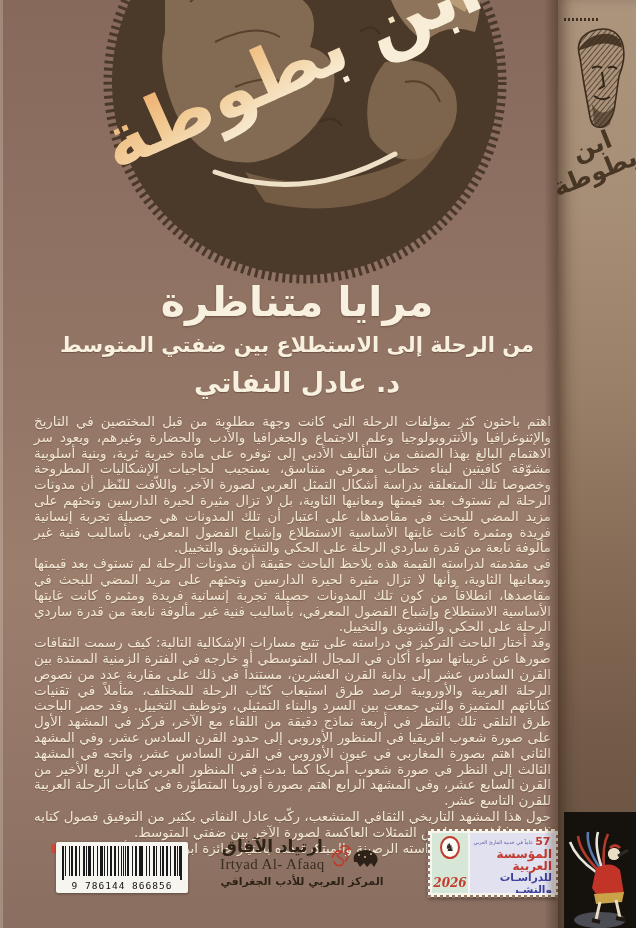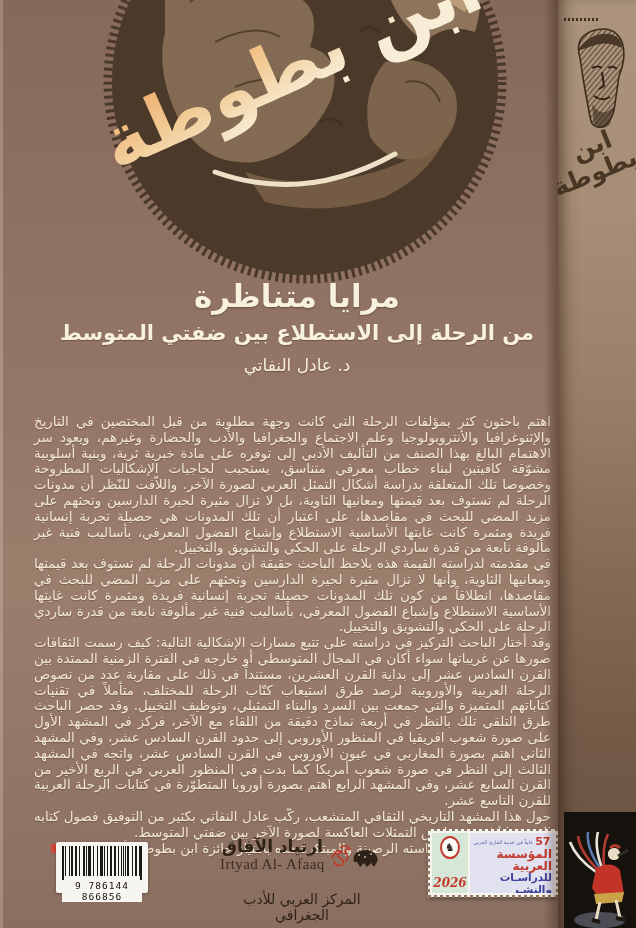--- a/index.html
+++ b/index.html
@@ -7,51 +7,51 @@
     font-family:"DejaVu Sans",sans-serif;
     background:linear-gradient(180deg,#86695a 0%,#8d7061 22%,#957767 45%,#9c7e6d 62%,#957868 78%,#8e7263 92%,#8a6f60 100%);}
   .edge-left{position:absolute;left:0;top:0;width:3px;height:100%;background:rgba(255,245,230,.22);}
 
   
   .medallion{position:absolute;left:95px;top:-128px;}
 
   
   .headings{position:absolute;left:0;top:278px;width:556px;padding-left:38px;box-sizing:border-box;
     text-align:center;color:#f8f1df;}
-  .title{font-size:31px;font-weight:bold;line-height:1.2;margin:0;
+  .title{font-size:41px;font-weight:bold;line-height:1.2;margin:0;
     text-shadow:0 1px 2px rgba(60,35,20,.45);letter-spacing:0;}
   .subtitle{font-size:21px;font-weight:bold;margin:6px 0 0 0;text-shadow:0 1px 1px rgba(60,35,20,.4);}
-  .author{font-size:17px;font-weight:normal;margin:10px 0 0 0;text-shadow:0 1px 1px rgba(60,35,20,.4);}
+  .author{font-size:27px;font-weight:bold;margin:10px 0 0 0;text-shadow:0 1px 1px rgba(60,35,20,.4);}
 
   
   .body-text{position:absolute;left:34px;top:414px;width:517px;direction:rtl;text-align:justify;
     color:#f1e8d4;font-size:13.4px;line-height:15.8px;text-shadow:0 1px 1px rgba(70,40,25,.35);}
   .body-text p{margin:0;}
   .end-square{display:inline-block;width:9px;height:9px;background:#d2473b;margin-inline-start:7px;
     vertical-align:baseline;}
 
   
-  .barcode{position:absolute;left:56px;top:842px;width:92px;height:51px;background:#f7f5ef;
+  .barcode{position:absolute;left:56px;top:842px;width:132px;height:51px;background:#f7f5ef;
     border-radius:2px;box-shadow:0 1px 3px rgba(0,0,0,.35);padding:4px 6px 2px;box-sizing:border-box;}
   .bars{height:30px;position:relative;
     background:
       repeating-linear-gradient(90deg,#19191a 0 1px,transparent 1px 3px,#19191a 3px 4px,transparent 4px 7px),
       repeating-linear-gradient(90deg,#19191a 0 2px,transparent 2px 5px,transparent 5px 9px,#19191a 9px 10px,transparent 10px 13px);}
   .bars:before,.bars:after{content:"";position:absolute;top:0;width:2px;height:36px;background:#19191a;}
   .bars:before{left:0;} .bars:after{right:0;}
   .digits{font-family:"DejaVu Sans Mono",monospace;font-size:9.5px;color:#15100c;text-align:center;
     letter-spacing:1px;margin-top:4px;background:#f7f5ef;position:relative;}
 
   
   .publisher{position:absolute;left:220px;top:838px;width:164px;color:#2f2318;}
   .pub-row{display:flex;align-items:center;justify-content:flex-end;gap:3px;direction:rtl;}
   .pub-names{text-align:center;}
   .pub-ar{font-size:17px;font-weight:bold;line-height:1.05;}
   .pub-en{font-size:15px;font-family:"Liberation Serif",serif;color:#3a2d22;letter-spacing:.4px;}
-  .pub-center{font-size:14px;font-weight:normal;text-align:center;margin-top:18px;direction:rtl;}
+  .pub-center{font-size:11px;font-weight:bold;text-align:center;margin-top:2px;direction:rtl;}
 
   
   .stamp{position:absolute;left:428px;top:829px;width:130px;height:68px;background:#f6f4ee;
     outline:3px dotted #93765f;outline-offset:-2px;box-shadow:0 2px 4px rgba(0,0,0,.4);
     display:flex;padding:4px;box-sizing:border-box;gap:2px;}
   .stamp-left{width:36px;background:#d6e7d7;display:flex;flex-direction:column;align-items:center;
     justify-content:space-between;padding:3px 1px;box-sizing:border-box;}
   .emblem{width:16px;height:19px;border-radius:50%;background:#fdfdf8;border:2px solid #c23b2e;
     display:flex;align-items:center;justify-content:center;font-size:11px;line-height:1;color:#2b2420;}
   .year2026{color:#c23b2e;font-family:"DejaVu Serif",serif;font-style:italic;font-weight:bold;font-size:12px;}

